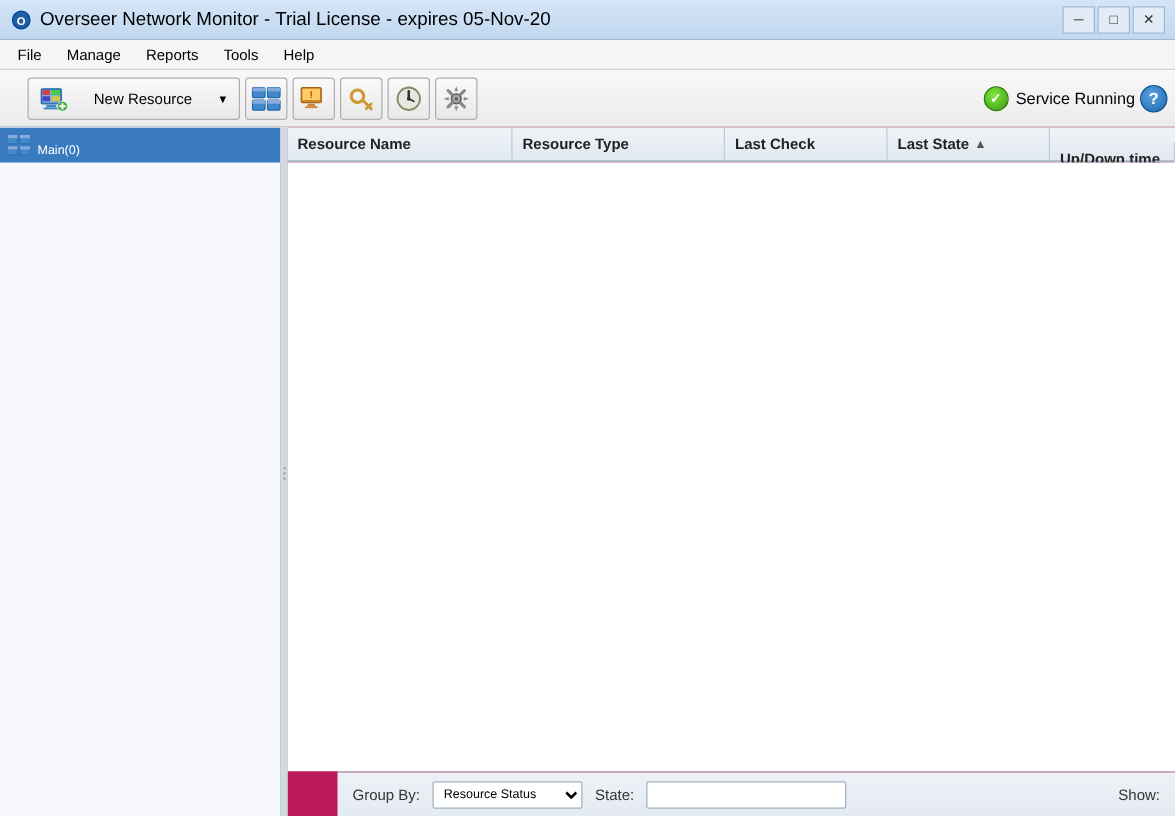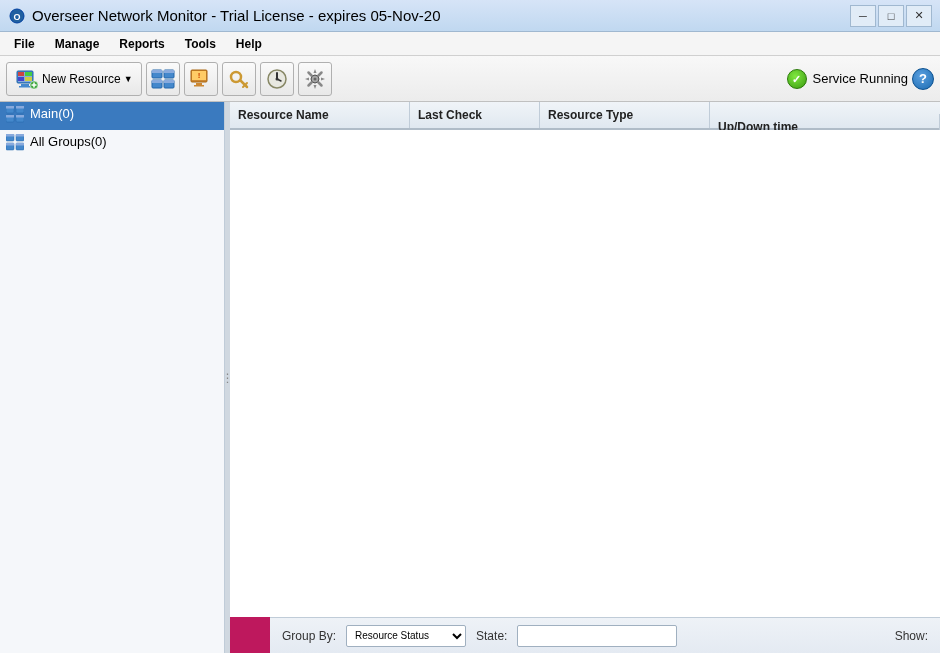--- a/index.html
+++ b/index.html
@@ -62,21 +62,20 @@
       border-bottom: 1px solid #d0d0d0;
     }
     .menu-item {
       padding: 2px 10px;
       cursor: pointer;
       font-size: 12px;
       color: #000;
       height: 23px;
       display: flex;
       align-items: center;
-      font-weight: bold;
     }
 
     
     .toolbar {
       background: linear-gradient(to bottom, #f8f8f8, #ececec);
       height: 46px;
       display: flex;
       align-items: center;
       padding: 0 6px;
       border-bottom: 1px solid #c0c0c0;
@@ -85,21 +84,22 @@
     .toolbar-btn {
       display: flex;
       align-items: center;
       padding: 3px 8px;
       background: linear-gradient(to bottom, #fafafa, #e8e8e8);
       border: 1px solid #b0b0b0;
       border-radius: 3px;
       cursor: pointer;
       height: 34px;
       font-size: 12px;
-      gap: 3px;
+      gap: 20px;
+      margin-left: 16px;
     }
     .toolbar-icon-btn {
       display: flex;
       align-items: center;
       justify-content: center;
       width: 34px;
       height: 34px;
       background: linear-gradient(to bottom, #fafafa, #e8e8e8);
       border: 1px solid #b0b0b0;
       border-radius: 3px;
@@ -126,24 +126,24 @@
     
     .sidebar {
       width: 225px;
       min-width: 225px;
       background: #f5f7fa;
       border-right: 1px solid #c0ccd8;
       overflow-y: auto;
     }
     .sidebar-item {
       display: flex;
-      align-items: flex-start;
+      align-items: flex-end;
       padding: 4px 6px;
       cursor: pointer;
-      font-size: 13px;
+      font-size: 10px;
       gap: 6px;
       height: 28px;
     }
     .sidebar-item.selected {
       background: #3a7abf;
       color: white;
     }
 
     
     .splitter {
@@ -403,48 +403,39 @@
         <rect x="0" y="0" width="8" height="2.5" fill="#88aadd"></rect>
         <rect x="10" y="0" width="8" height="7" rx="1" fill="#4488cc" stroke="#2266aa" stroke-width="0.5"></rect>
         <rect x="10" y="0" width="8" height="2.5" fill="#88aadd"></rect>
         <rect x="0" y="9" width="8" height="7" rx="1" fill="#4488cc" stroke="#2266aa" stroke-width="0.5"></rect>
         <rect x="0" y="9" width="8" height="2.5" fill="#88aadd"></rect>
         <rect x="10" y="9" width="8" height="7" rx="1" fill="#4488cc" stroke="#2266aa" stroke-width="0.5"></rect>
         <rect x="10" y="9" width="8" height="2.5" fill="#88aadd"></rect>
       </svg>
       <span>Main(0)</span>
     </div>
-    <div class="sidebar-item">
-      <svg width="18" height="18" viewBox="0 0 18 18">
-        <rect x="0" y="0" width="8" height="7" rx="1" fill="#4488cc" stroke="#2266aa" stroke-width="0.5"></rect>
-        <rect x="0" y="0" width="8" height="2.5" fill="#88aadd"></rect>
-        <rect x="10" y="0" width="8" height="7" rx="1" fill="#4488cc" stroke="#2266aa" stroke-width="0.5"></rect>
-        <rect x="10" y="0" width="8" height="2.5" fill="#88aadd"></rect>
-        <rect x="0" y="9" width="8" height="7" rx="1" fill="#4488cc" stroke="#2266aa" stroke-width="0.5"></rect>
-        <rect x="0" y="9" width="8" height="2.5" fill="#88aadd"></rect>
-        <rect x="10" y="9" width="8" height="7" rx="1" fill="#4488cc" stroke="#2266aa" stroke-width="0.5"></rect>
-        <rect x="10" y="9" width="8" height="2.5" fill="#88aadd"></rect>
-      </svg>
-      <span>All Groups(0)</span>
-    </div>
   </div>
 
   <div class="splitter"></div>
 
   <div class="content-panel">
 
     <div class="table-header">
       <div class="table-col col-resource-name">
         <span>Resource Name</span>
       </div>
+      <div class="table-col col-resource-type">
+        <span>Resource Type</span>
+      </div>
       <div class="table-col col-last-check">
         <span>Last Check</span>
       </div>
-      <div class="table-col col-resource-type">
-        <span>Resource Type</span>
+      <div class="table-col col-last-state">
+        <span>Last State</span>
+        <span style="font-size:10px;color:#555;">▲</span>
       </div>
       <div class="table-col col-updown">
         <span>Up/Down time</span>
       </div>
     </div>
 
     <div class="table-body">
     </div>
 
     <div class="bottom-bar">

